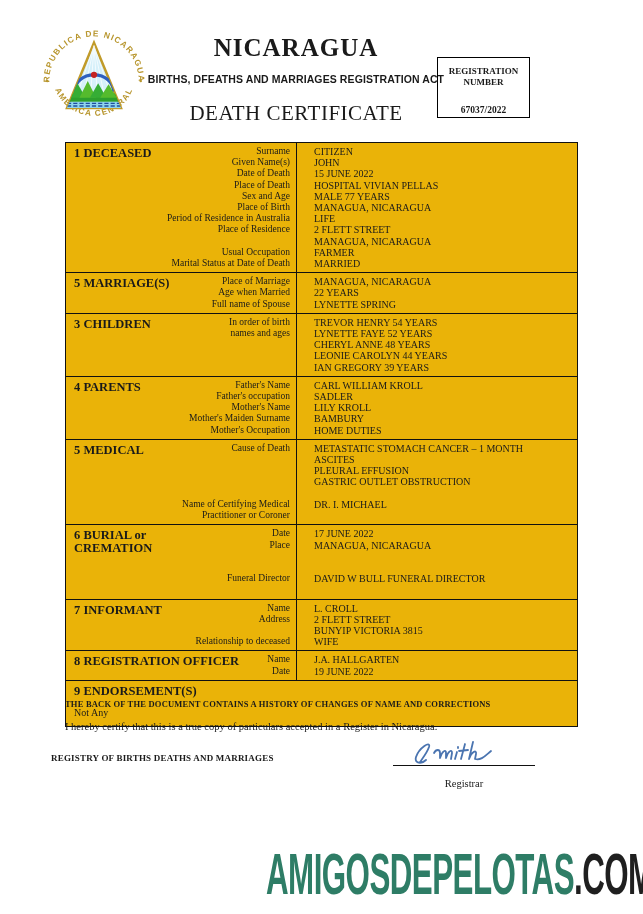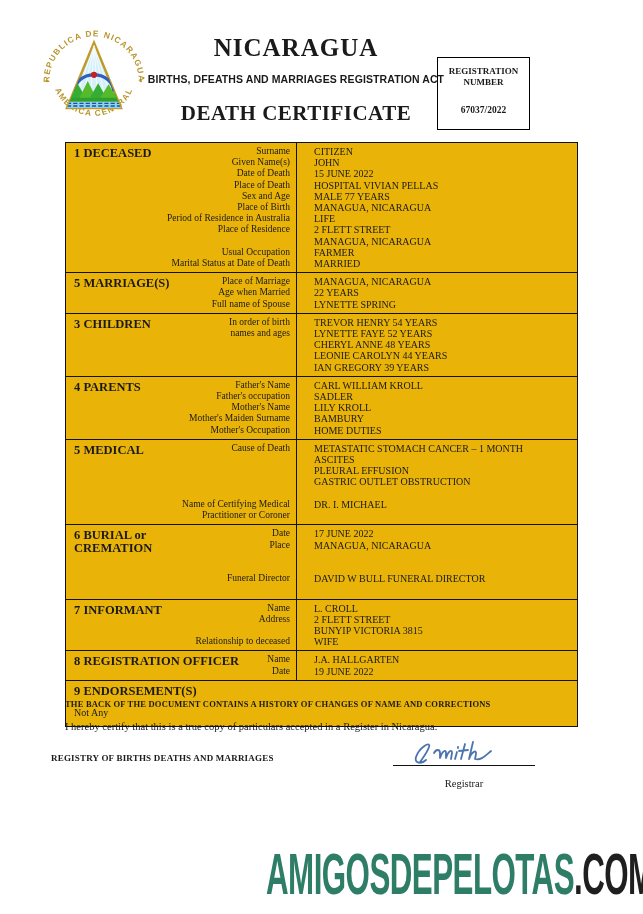--- a/index.html
+++ b/index.html
@@ -11,24 +11,24 @@
     font-family: "Liberation Serif", serif;
     color: #1a1a1a;
     overflow: hidden;
   }
 
   
   .emblem { position: absolute; left: 42px; top: 25px; width: 104px; height: 108px; }
   .title-block { position: absolute; left: 146px; top: 34px; width: 300px; text-align: center; }
   .country { font-size: 25px; font-weight: bold; letter-spacing: 1px; }
   .act { font-family: "Liberation Sans", sans-serif; font-size: 10.5px; font-weight: bold; margin-top: 11px; letter-spacing: 0.1px; }
-  .doc-title { font-size: 21px; font-weight: bold; margin-top: 16px; letter-spacing: 0.5px; }
+  .doc-title { font-size: 21px; font-weight: normal; margin-top: 16px; letter-spacing: 0.5px; }
 
   .reg-box {
-    position: absolute; left: 437px; top: 57px; width: 93px; height: 73px;
+    position: absolute; left: 437px; top: 57px; width: 93px; height: 61px;
     border: 1.6px solid #000; text-align: center;
     font-weight: bold; font-size: 9px; line-height: 11px; padding-top: 8px;
   }
   .reg-num { margin-top: 17px; font-size: 9.5px; }
 
   
   .cert-table { position: absolute; left: 65px; top: 142px; width: 513px; border: 1.6px solid #111; background: #eab308; }
   .section { position: relative; padding: 3px 0; }
   .section + .section { border-top: 1.6px solid #111; }
   .sec-title { position: absolute; left: 8px; top: 4px; font-size: 12.5px; font-weight: bold; line-height: 13px; }

